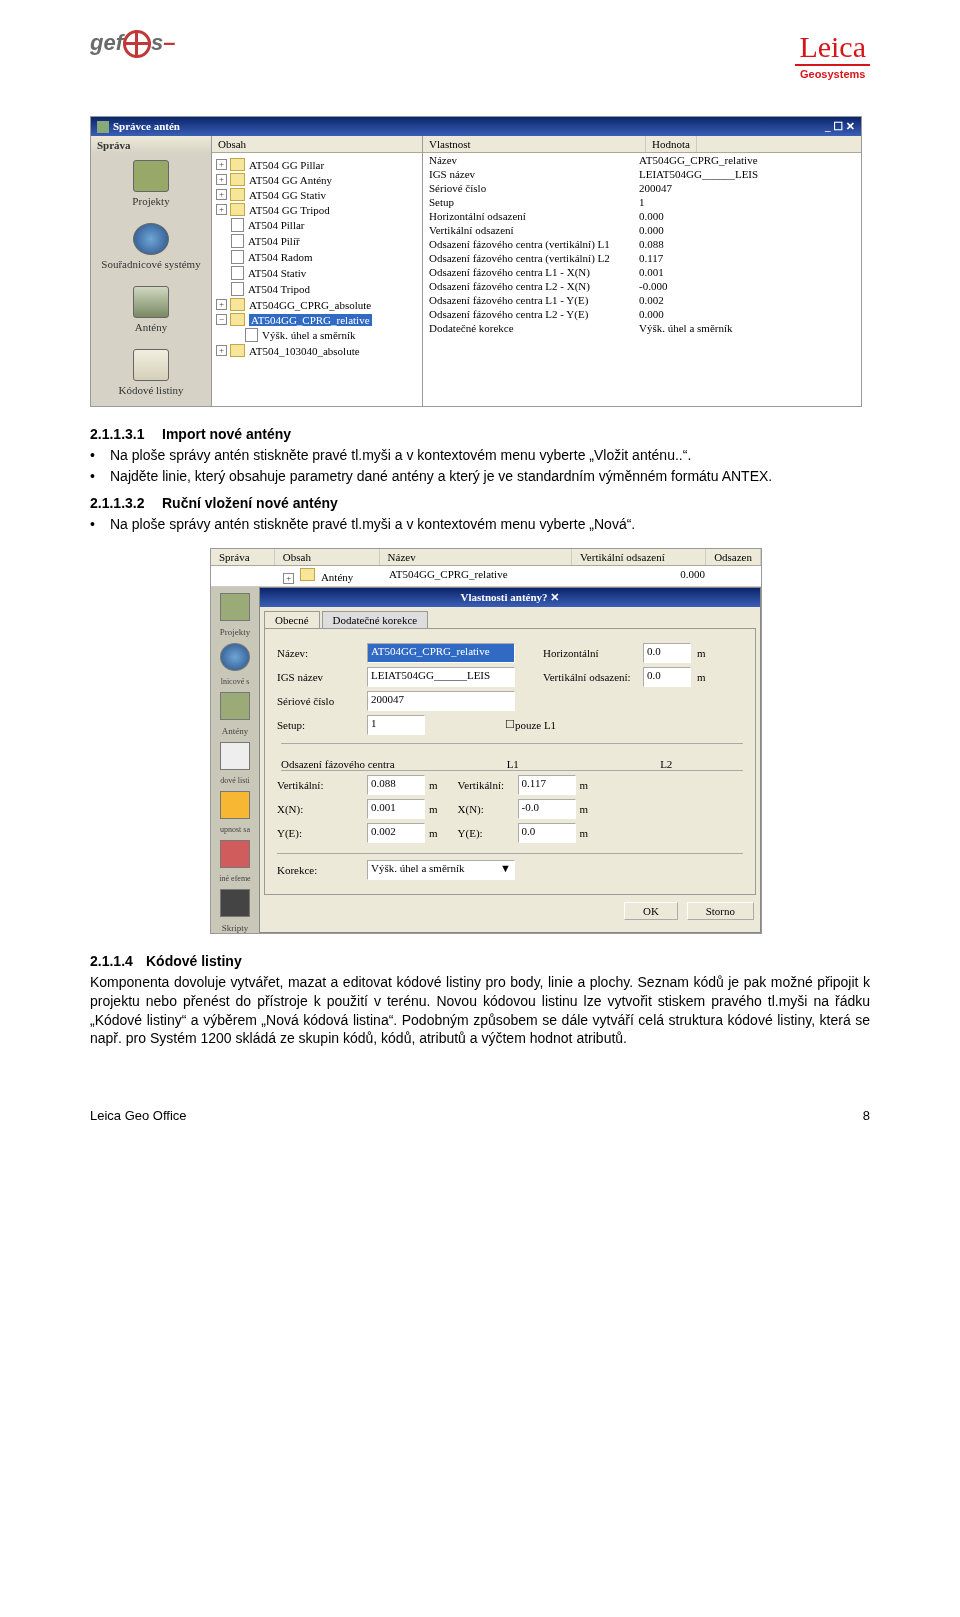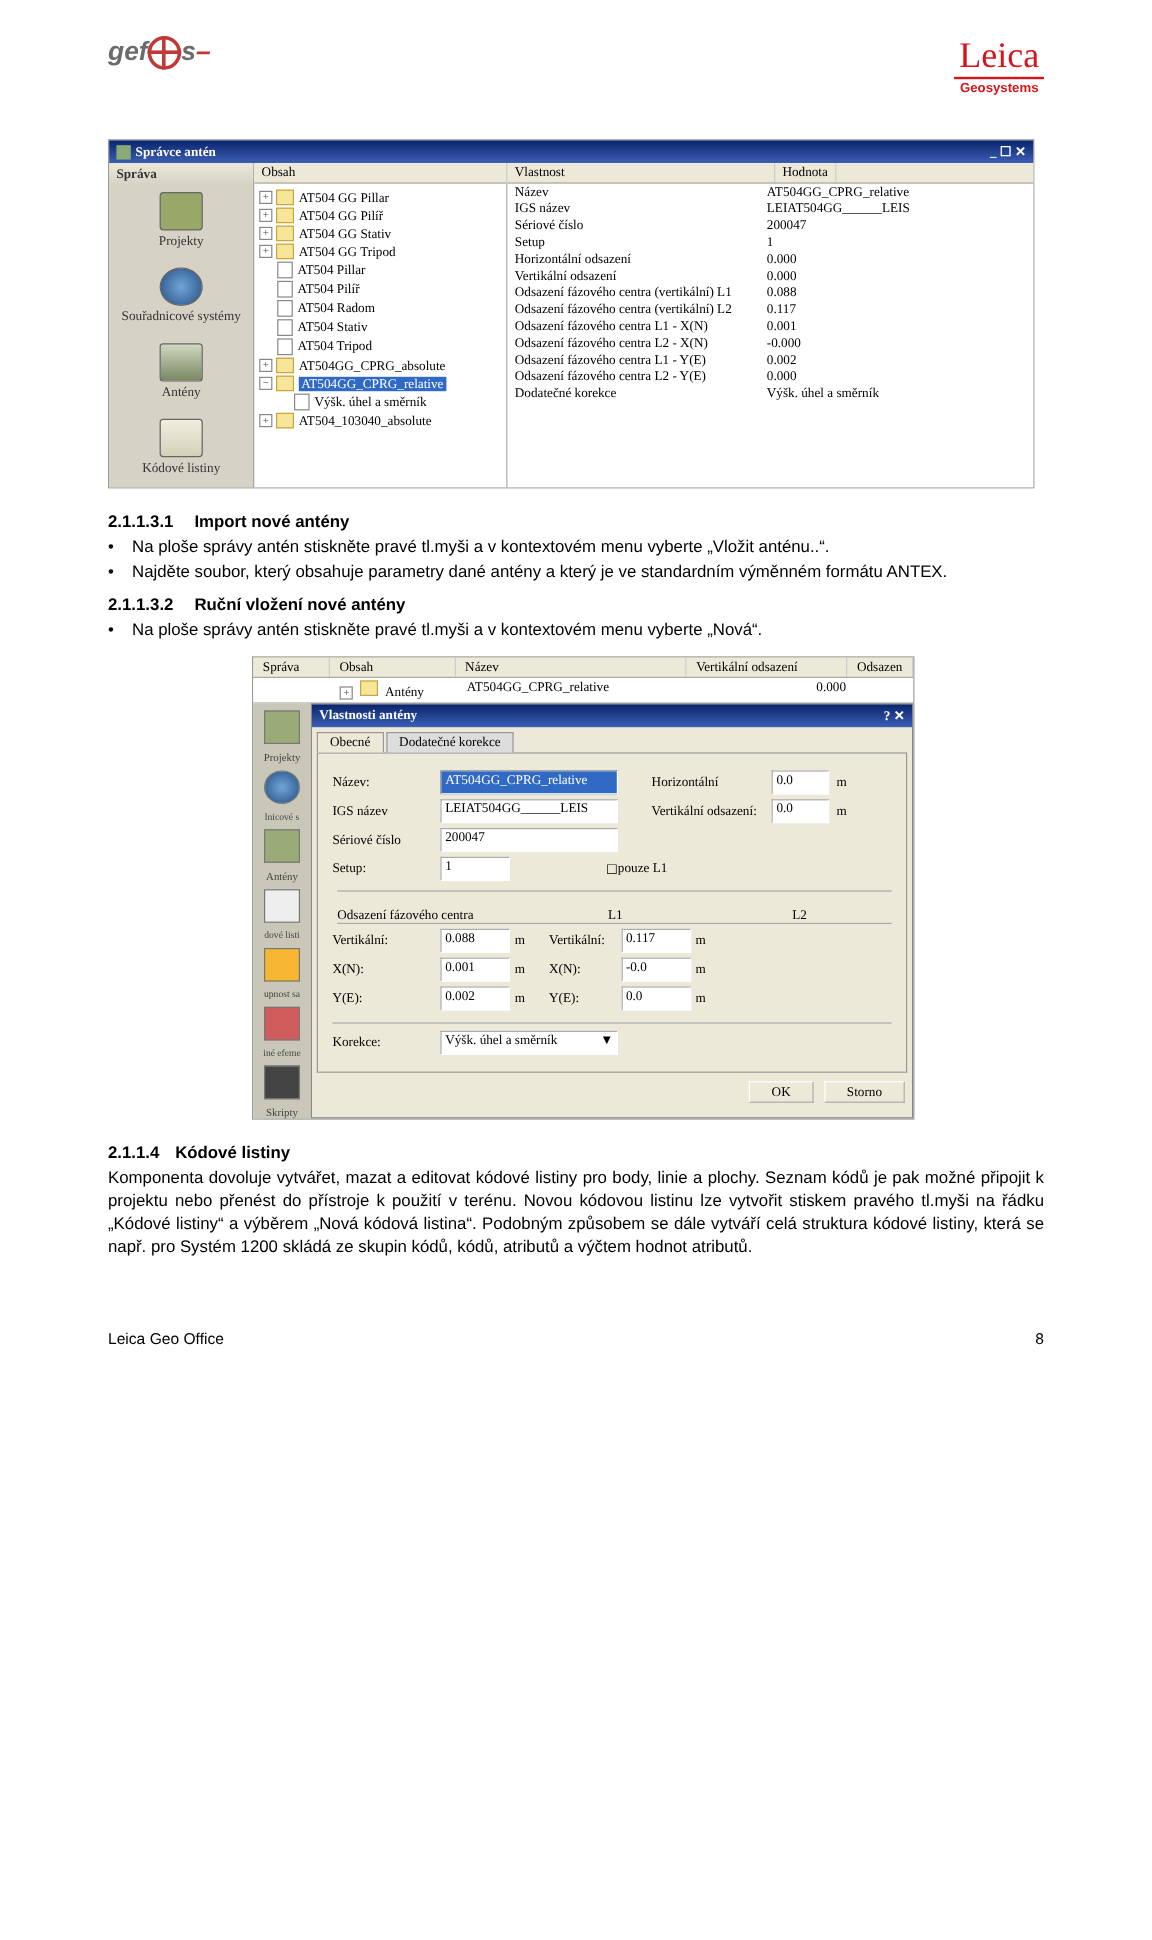--- a/index.html
+++ b/index.html
@@ -43,21 +43,21 @@
 .bullet::before{content:"•";position:absolute;left:0}
 .screenshot2{border:1px solid #999;margin:14px 0 18px 120px;width:550px;font:11px Tahoma;background:#ece9d8}
 .s2-top{display:flex;background:#ece9d8;border-bottom:1px solid #aca899}
 .s2-top div{padding:2px 8px;border-right:1px solid #ccc}
 .s2-row2{display:flex;background:#fff;border-bottom:1px solid #ccc}
 .s2-row2 div{padding:2px 8px}
 .s2-body{display:flex}
 .s2-side{width:48px;background:#c9c7b8}
 .s2-side .ic{width:28px;height:26px;margin:6px auto;border:1px solid #777;background:#9bab78}
 .dlg{flex:1;background:#ece9d8;border:1px solid #888}
-.dlg-title{background:linear-gradient(#0a246a,#3b5fb7);color:#fff;padding:3px 6px;font:bold 11px Tahoma;display:flex;justify-content:space-between}
+.dlg-title{background:linear-gradient(#0a246a,#3b5fb7);color:#fff;padding:3px 6px;font:bold 11px Tahoma;display:flex;justify-content:center}
 .dlg-tabs{display:flex;margin-top:4px;padding-left:4px}
 .dlg-tab{background:#ece9d8;border:1px solid #999;border-bottom:none;padding:2px 10px;margin-right:2px;font:11px Tahoma}
 .dlg-tab.inactive{background:#ddd}
 .dlg-content{border:1px solid #999;margin:0 4px 4px 4px;padding:10px 12px;background:#ece9d8}
 .frm-row{display:flex;align-items:center;margin:4px 0}
 .frm-label{width:90px}
 .frm-input{border:1px inset #fff;background:#fff;padding:1px 3px;height:16px;font:11px Tahoma}
 .group-head{display:flex;border-top:1px solid #aaa;margin:8px 0 4px 4px;padding-top:14px}
 .group-head div{flex:1;border-bottom:1px solid #aaa}
 .dlg-btns{text-align:right;padding:6px}
@@ -110,21 +110,21 @@
           </div>
         <div class="tree">
           <div class="tree-row">
               <span class="tree-box">+</span>
               <span class="tree-folder"></span>
               <span>AT504 GG Pillar</span>
             </div>
           <div class="tree-row">
               <span class="tree-box">+</span>
               <span class="tree-folder"></span>
-              <span>AT504 GG Pilíř</span>
+              <span>AT504 GG Antény</span>
             </div>
           <div class="tree-row">
               <span class="tree-box">+</span>
               <span class="tree-folder"></span>
               <span>AT504 GG Stativ</span>
             </div>
           <div class="tree-row">
               <span class="tree-box">+</span>
               <span class="tree-folder"></span>
               <span>AT504 GG Tripod</span>
@@ -227,21 +227,21 @@
             <div>Dodatečné korekce</div>
             <div>Výšk. úhel a směrník</div>
           </div>
       </div>
     </div>
   </div>
 
   <div class="doc-text">
     <p class="h3"><span class="num">2.1.1.3.1</span><span>Import nové antény</span></p>
     <p class="bullet">Na ploše správy antén stiskněte pravé tl.myši a v kontextovém menu vyberte „Vložit anténu..“.</p>
-    <p class="bullet">Najděte soubor, který obsahuje parametry dané antény a který je ve standardním výměnném formátu ANTEX.</p>
+    <p class="bullet">Najděte linie, který obsahuje parametry dané antény a který je ve standardním výměnném formátu ANTEX.</p>
   </div>
 
   <div class="doc-text">
     <p class="h3"><span class="num">2.1.1.3.2</span><span>Ruční vložení nové antény</span></p>
     <p class="bullet">Na ploše správy antén stiskněte pravé tl.myši a v kontextovém menu vyberte „Nová“.</p>
   </div>
 
   <div class="screenshot2">
     <div class="s2-top">
       <div style="width:48px">Správa</div>

